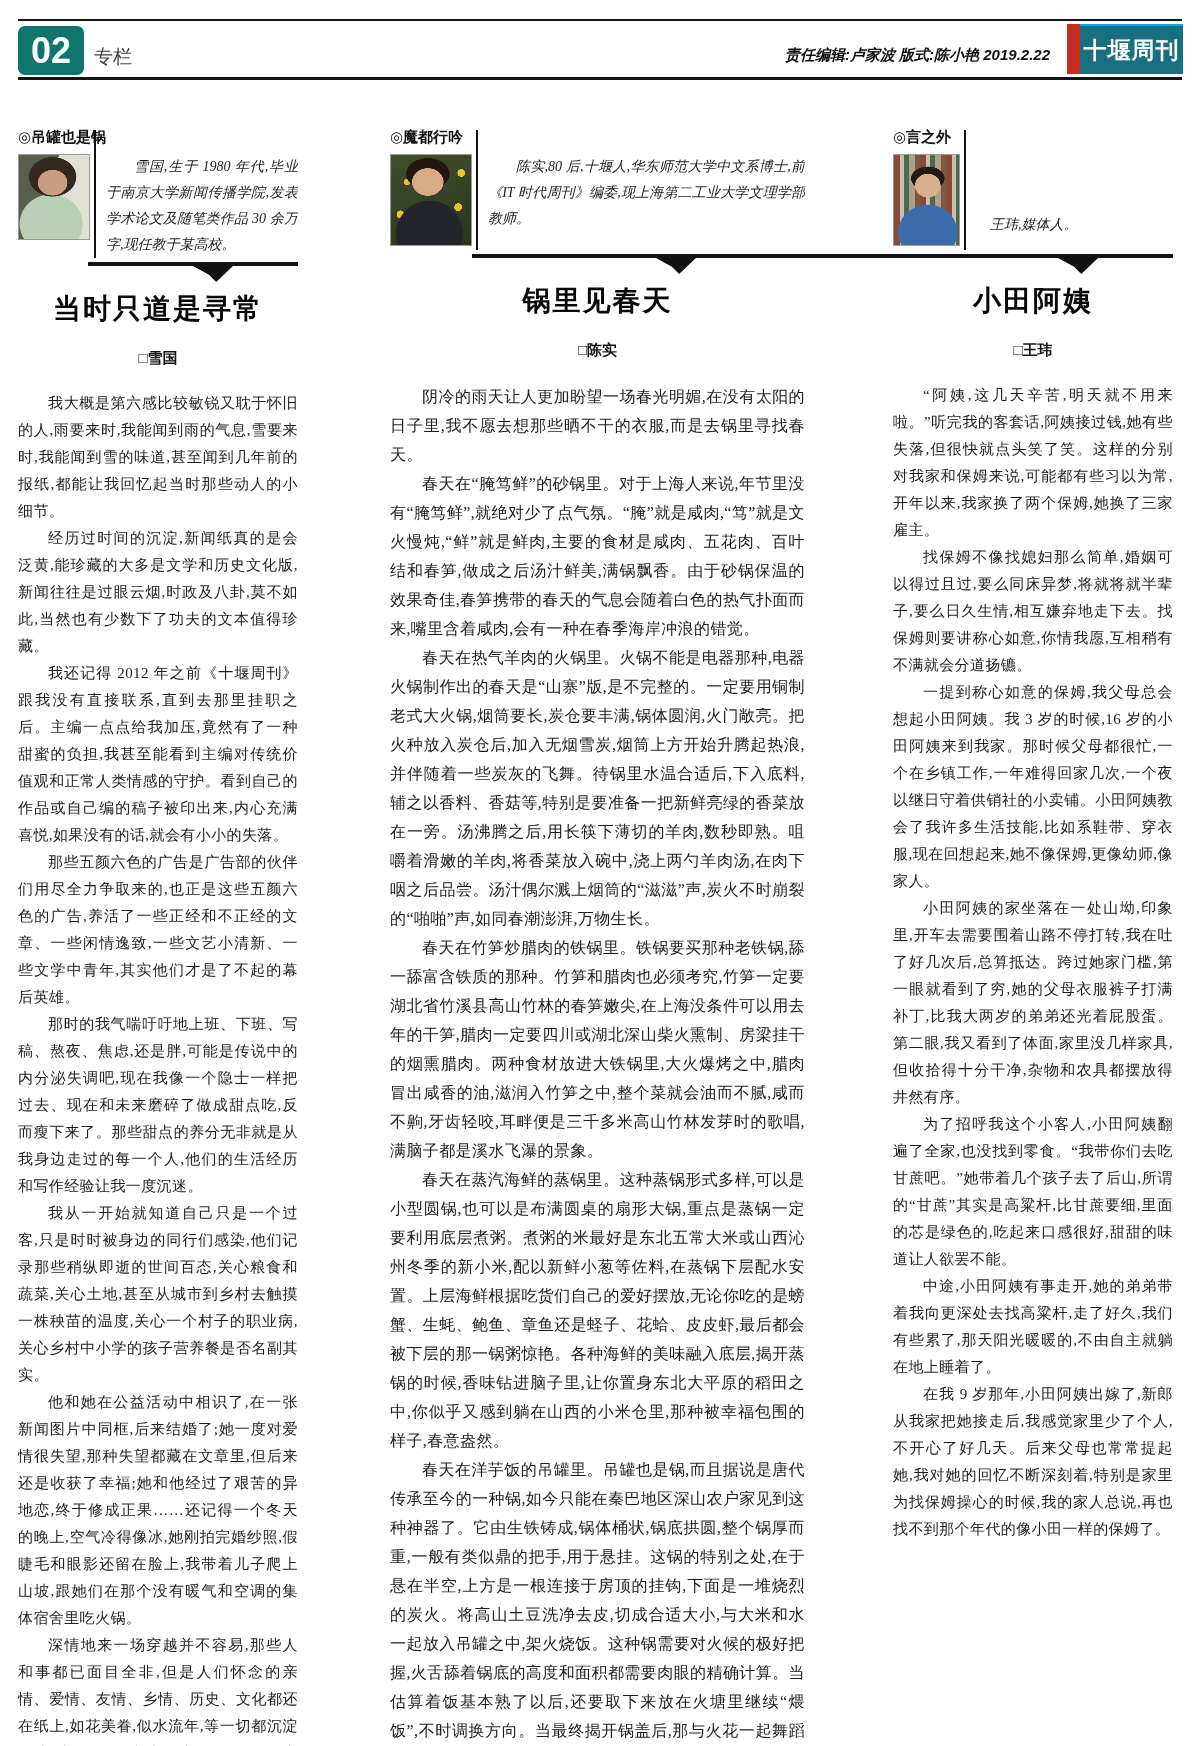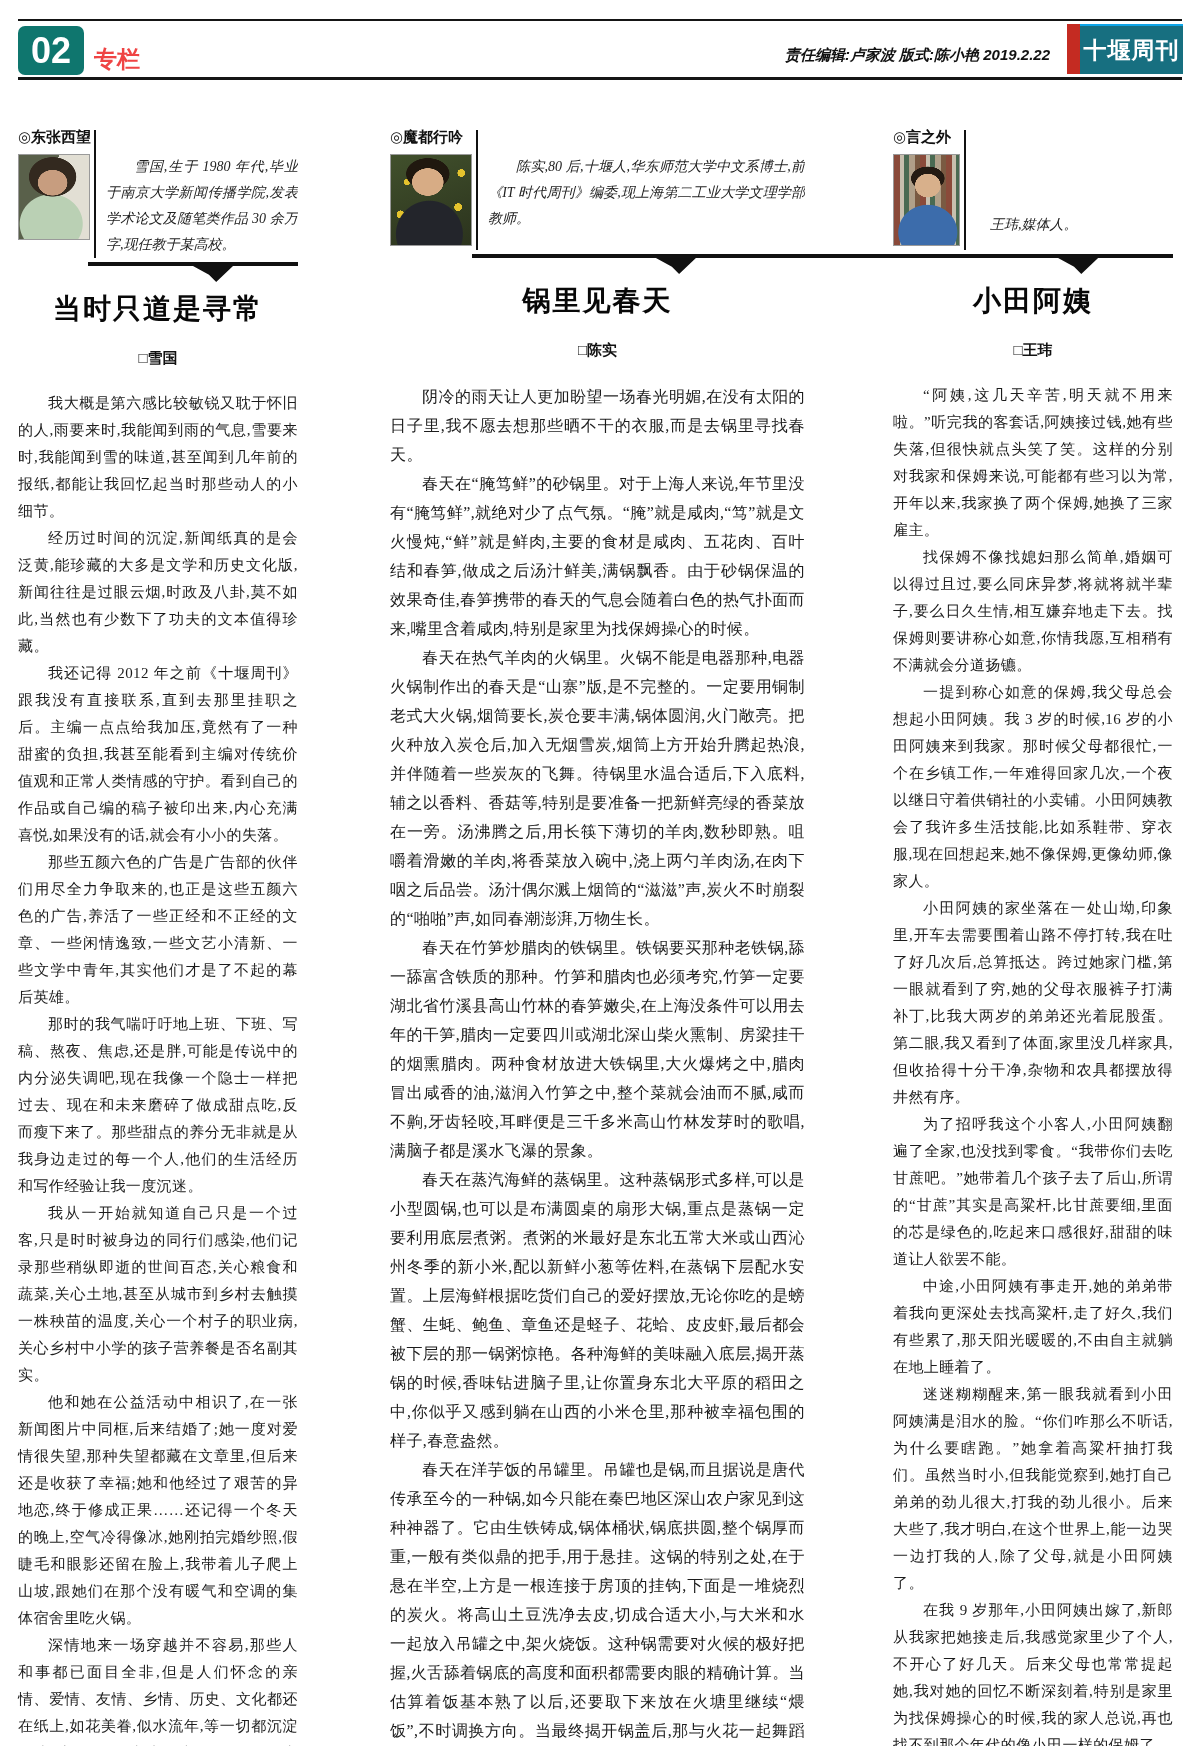--- a/index.html
+++ b/index.html
@@ -12,21 +12,21 @@
   .rule-top { position:absolute; left:18px; right:18px; top:19px; height:2px; background:#151515; }
   .rule-header { position:absolute; left:18px; right:18px; top:77px; height:3px; background:#151515; }
   .pagenum-box {
     position:absolute; left:18px; top:26px; width:66px; height:49px;
     background:#0f766e; border-radius:7px; color:#fff;
     font-family:"Liberation Sans","DejaVu Sans",sans-serif; font-weight:bold; font-size:36px;
     display:flex; align-items:center; justify-content:center;
   }
   .section-label {
     position:absolute; left:94px; top:44px;
-    font-family:"Liberation Sans","DejaVu Sans",sans-serif; font-weight:bold; font-size:23px; color:#ef4444;
+    font-family:"Liberation Sans","DejaVu Sans",sans-serif; font-weight:normal; font-size:19px; color:#404040;
   }
   .editor-line {
     position:absolute; right:150px; top:46px;
     font-family:"Liberation Sans","DejaVu Sans",sans-serif; font-weight:bold; font-style:italic;
     font-size:15px; color:#111; white-space:nowrap;
   }
   .masthead { position:absolute; right:17px; top:24px; width:116px; height:50px; display:flex; }
   .masthead-red { width:13px; height:100%; background:#c42b22; }
   .masthead-main {
     flex:1; background:#176f80; color:#fff; display:flex; align-items:center; justify-content:center;
@@ -114,21 +114,21 @@
   </div>
   <div class="section-label">专栏</div>
   <div class="editor-line">责任编辑:卢家波  版式:陈小艳  2019.2.22</div>
   <div class="masthead">
     <div class="masthead-red"></div>
     <div class="masthead-main">十堰周刊</div>
   </div>
   <div class="rule-header"></div>
 
   <div class="col col-1">
-    <span class="tag">◎东张西望</span>
+    <span class="tag">◎吊罐也是锅</span>
     <div class="bio-row">
       <div class="photo photo-1"></div>
       <div class="bio-vline"></div>
       <div class="bio-text">雪国,生于 1980 年代,毕业于南京大学新闻传播学院,发表学术论文及随笔类作品 30 余万字,现任教于某高校。</div>
     </div>
     <div class="bubble-line">
       <div class="bubble-tail"></div>
     </div>
     <h2 class="art-title">当时只道是寻常</h2>
     <div class="byline">□雪国</div>
@@ -151,21 +151,21 @@
       <div class="bio-vline"></div>
       <div class="bio-text">陈实,80 后,十堰人,华东师范大学中文系博士,前《IT 时代周刊》编委,现上海第二工业大学文理学部教师。</div>
     </div>
     <div class="bubble-line">
       <div class="bubble-tail"></div>
     </div>
     <h2 class="art-title">锅里见春天</h2>
     <div class="byline">□陈实</div>
     <div class="art-body">
         <p class="para">阴冷的雨天让人更加盼望一场春光明媚,在没有太阳的日子里,我不愿去想那些晒不干的衣服,而是去锅里寻找春天。</p>
-        <p class="para">春天在“腌笃鲜”的砂锅里。对于上海人来说,年节里没有“腌笃鲜”,就绝对少了点气氛。“腌”就是咸肉,“笃”就是文火慢炖,“鲜”就是鲜肉,主要的食材是咸肉、五花肉、百叶结和春笋,做成之后汤汁鲜美,满锅飘香。由于砂锅保温的效果奇佳,春笋携带的春天的气息会随着白色的热气扑面而来,嘴里含着咸肉,特别是家里为找保姆操心的时候。</p>
+        <p class="para">春天在“腌笃鲜”的砂锅里。对于上海人来说,年节里没有“腌笃鲜”,就绝对少了点气氛。“腌”就是咸肉,“笃”就是文火慢炖,“鲜”就是鲜肉,主要的食材是咸肉、五花肉、百叶结和春笋,做成之后汤汁鲜美,满锅飘香。由于砂锅保温的效果奇佳,春笋携带的春天的气息会随着白色的热气扑面而来,嘴里含着咸肉,会有一种在春季海岸冲浪的错觉。</p>
         <p class="para">春天在热气羊肉的火锅里。火锅不能是电器那种,电器火锅制作出的春天是“山寨”版,是不完整的。一定要用铜制老式大火锅,烟筒要长,炭仓要丰满,锅体圆润,火门敞亮。把火种放入炭仓后,加入无烟雪炭,烟筒上方开始升腾起热浪,并伴随着一些炭灰的飞舞。待锅里水温合适后,下入底料,辅之以香料、香菇等,特别是要准备一把新鲜亮绿的香菜放在一旁。汤沸腾之后,用长筷下薄切的羊肉,数秒即熟。咀嚼着滑嫩的羊肉,将香菜放入碗中,浇上两勺羊肉汤,在肉下咽之后品尝。汤汁偶尔溅上烟筒的“滋滋”声,炭火不时崩裂的“啪啪”声,如同春潮澎湃,万物生长。</p>
         <p class="para">春天在竹笋炒腊肉的铁锅里。铁锅要买那种老铁锅,舔一舔富含铁质的那种。竹笋和腊肉也必须考究,竹笋一定要湖北省竹溪县高山竹林的春笋嫩尖,在上海没条件可以用去年的干笋,腊肉一定要四川或湖北深山柴火熏制、房梁挂干的烟熏腊肉。两种食材放进大铁锅里,大火爆烤之中,腊肉冒出咸香的油,滋润入竹笋之中,整个菜就会油而不腻,咸而不齁,牙齿轻咬,耳畔便是三千多米高山竹林发芽时的歌唱,满脑子都是溪水飞瀑的景象。</p>
         <p class="para">春天在蒸汽海鲜的蒸锅里。这种蒸锅形式多样,可以是小型圆锅,也可以是布满圆桌的扇形大锅,重点是蒸锅一定要利用底层煮粥。煮粥的米最好是东北五常大米或山西沁州冬季的新小米,配以新鲜小葱等佐料,在蒸锅下层配水安置。上层海鲜根据吃货们自己的爱好摆放,无论你吃的是螃蟹、生蚝、鲍鱼、章鱼还是蛏子、花蛤、皮皮虾,最后都会被下层的那一锅粥惊艳。各种海鲜的美味融入底层,揭开蒸锅的时候,香味钻进脑子里,让你置身东北大平原的稻田之中,你似乎又感到躺在山西的小米仓里,那种被幸福包围的样子,春意盎然。</p>
         <p class="para">春天在洋芋饭的吊罐里。吊罐也是锅,而且据说是唐代传承至今的一种锅,如今只能在秦巴地区深山农户家见到这种神器了。它由生铁铸成,锅体桶状,锅底拱圆,整个锅厚而重,一般有类似鼎的把手,用于悬挂。这锅的特别之处,在于悬在半空,上方是一根连接于房顶的挂钩,下面是一堆烧烈的炭火。将高山土豆洗净去皮,切成合适大小,与大米和水一起放入吊罐之中,架火烧饭。这种锅需要对火候的极好把握,火舌舔着锅底的高度和面积都需要肉眼的精确计算。当估算着饭基本熟了以后,还要取下来放在火塘里继续“煨饭”,不时调换方向。当最终揭开锅盖后,那与火花一起舞蹈的黑罐之中,米饭已经膨胀到顶,颗颗饱满。金黄的土豆散发着诱人的香味儿,与米香一起撩人心弦。这吊罐文物一般的沧桑和古拙,以一个锅本身开出了食物的花,如同春季暖风中一棵黑丑的树。</p>
       </div>
   </div>
 
   <div class="col col-3">
     <span class="tag">◎言之外</span>
     <div class="bio-row">
@@ -178,18 +178,17 @@
     </div>
     <h2 class="art-title">小田阿姨</h2>
     <div class="byline">□王玮</div>
     <div class="art-body">
         <p class="para">“阿姨,这几天辛苦,明天就不用来啦。”听完我的客套话,阿姨接过钱,她有些失落,但很快就点头笑了笑。这样的分别对我家和保姆来说,可能都有些习以为常,开年以来,我家换了两个保姆,她换了三家雇主。</p>
         <p class="para">找保姆不像找媳妇那么简单,婚姻可以得过且过,要么同床异梦,将就将就半辈子,要么日久生情,相互嫌弃地走下去。找保姆则要讲称心如意,你情我愿,互相稍有不满就会分道扬镳。</p>
         <p class="para">一提到称心如意的保姆,我父母总会想起小田阿姨。我 3 岁的时候,16 岁的小田阿姨来到我家。那时候父母都很忙,一个在乡镇工作,一年难得回家几次,一个夜以继日守着供销社的小卖铺。小田阿姨教会了我许多生活技能,比如系鞋带、穿衣服,现在回想起来,她不像保姆,更像幼师,像家人。</p>
         <p class="para">小田阿姨的家坐落在一处山坳,印象里,开车去需要围着山路不停打转,我在吐了好几次后,总算抵达。跨过她家门槛,第一眼就看到了穷,她的父母衣服裤子打满补丁,比我大两岁的弟弟还光着屁股蛋。第二眼,我又看到了体面,家里没几样家具,但收拾得十分干净,杂物和农具都摆放得井然有序。</p>
         <p class="para">为了招呼我这个小客人,小田阿姨翻遍了全家,也没找到零食。“我带你们去吃甘蔗吧。”她带着几个孩子去了后山,所谓的“甘蔗”其实是高粱杆,比甘蔗要细,里面的芯是绿色的,吃起来口感很好,甜甜的味道让人欲罢不能。</p>
         <p class="para">中途,小田阿姨有事走开,她的弟弟带着我向更深处去找高粱杆,走了好久,我们有些累了,那天阳光暖暖的,不由自主就躺在地上睡着了。</p>
-        <p class="para">迷迷糊糊醒来,第一眼我就看到小田阿姨满是泪水的脸。“你们咋那么不听话,为什么要瞎跑。”她拿着高粱杆抽打我们。虽然当时小,但我能觉察到,她打自己弟弟的劲儿很大,打我的劲儿很小。后来大些了,我才明白,在这个世界上,能一边哭一边打我的人,除了父母,就是小田阿姨了。</p>
         <p class="para">在我 9 岁那年,小田阿姨出嫁了,新郎从我家把她接走后,我感觉家里少了个人,不开心了好几天。后来父母也常常提起她,我对她的回忆不断深刻着,特别是家里为找保姆操心的时候,我的家人总说,再也找不到那个年代的像小田一样的保姆了。</p>
       </div>
   </div>
 
 </div>
 
 </body></html>

